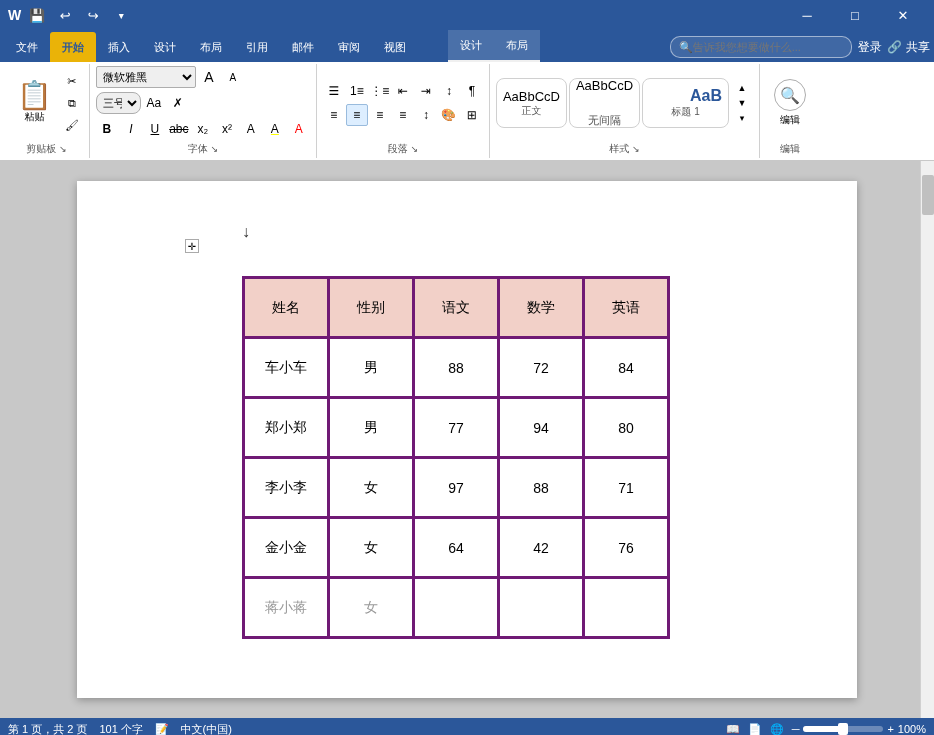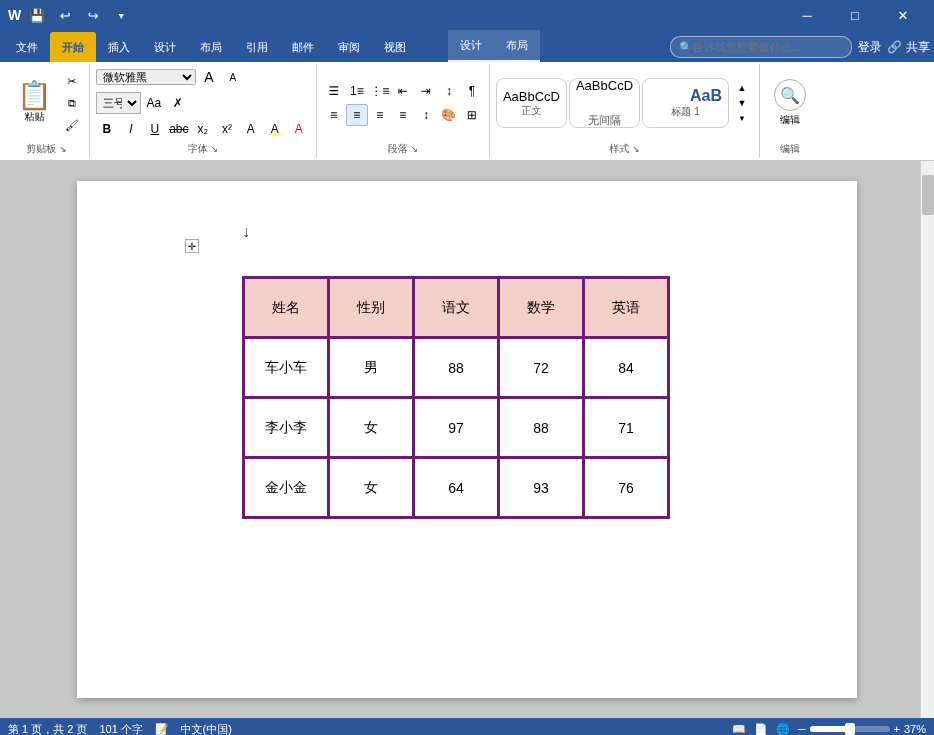--- a/index.html
+++ b/index.html
@@ -63,22 +63,22 @@
       display: flex; flex-direction: column; align-items: center;
       padding: 2px 6px; cursor: pointer; font-size: 10px;
       border: 1px solid transparent; border-radius: 2px;
     }
     .paste-icon { font-size: 28px; line-height: 1; }
     .small-btn { width: 22px; height: 20px; display: flex; align-items: center; justify-content: center; font-size: 11px; cursor: pointer; border: 1px solid transparent; border-radius: 2px; }
 
     
     .font-group { min-width: 160px; }
     .font-row { display: flex; align-items: center; gap: 2px; width: 100%; }
-    .font-select { height: 16px; font-size: 11px; border: 1px solid #adadad; border-radius: 2px; padding: 0 2px; min-width: 100px; }
-    .size-select { height: 22px; font-size: 11px; border: 1px solid #adadad; border-radius: 0; padding: 0 2px; width: 45px; }
+    .font-select { height: 22px; font-size: 11px; border: 1px solid #adadad; border-radius: 2px; padding: 0 2px; min-width: 100px; }
+    .size-select { height: 22px; font-size: 11px; border: 1px solid #adadad; border-radius: 8px; padding: 0 2px; width: 45px; }
     .icon-btn { width: 22px; height: 22px; display: flex; align-items: center; justify-content: center; cursor: pointer; border: 1px solid transparent; border-radius: 2px; font-size: 12px; }
 
     
     .para-group { min-width: 100px; }
 
     
     .styles-group { min-width: 200px; }
     .style-sample { padding: 2px 6px; border: 1px solid #d0d0d0; font-size: 11px; cursor: pointer; border-radius: 8px; min-width: 55px; text-align: center; height: 50px; display: flex; flex-direction: column; align-items: center; justify-content: center; }
 
     
@@ -344,32 +344,46 @@
         <td>英语</td>
       </tr>
       <tr class="data-row">
         <td>车小车</td>
         <td>男</td>
         <td>88</td>
         <td>72</td>
         <td>84</td>
       </tr>
       <tr class="data-row">
+        <td>郑小郑</td>
+        <td>男</td>
+        <td>77</td>
+        <td>94</td>
+        <td>80</td>
+      </tr>
+      <tr class="data-row">
         <td>李小李</td>
         <td>女</td>
         <td>97</td>
         <td>88</td>
         <td>71</td>
       </tr>
       <tr class="data-row">
         <td>金小金</td>
         <td>女</td>
         <td>64</td>
-        <td>93</td>
+        <td>42</td>
         <td>76</td>
+      </tr>
+      <tr class="data-row">
+        <td style="color:#999;">蒋小蒋</td>
+        <td style="color:#999;">女</td>
+        <td style="color:#999;"></td>
+        <td style="color:#999;"></td>
+        <td style="color:#999;"></td>
       </tr>
     </tbody>
       </table>
   </div>
 </div>
 
 <div class="status-bar">
   <span>第 1 页，共 2 页</span>
   <span>101 个字</span>
   <span>📝</span>
@@ -378,16 +392,16 @@
     <span>📖</span>
     <span>📄</span>
     <span>🌐</span>
     <div class="zoom-control">
       <span>─</span>
       <div style="width:80px;height:6px;background:rgba(255,255,255,0.3);border-radius:3px;position:relative;">
         <div style="width:50%;height:100%;background:white;border-radius:3px;"></div>
         <div style="position:absolute;left:50%;top:-3px;width:10px;height:12px;background:white;border-radius:2px;transform:translateX(-50%);"></div>
       </div>
       <span>+</span>
-      <span>37%</span>
+      <span>100%</span>
     </div>
   </div>
 </div>
 
 </body></html>

